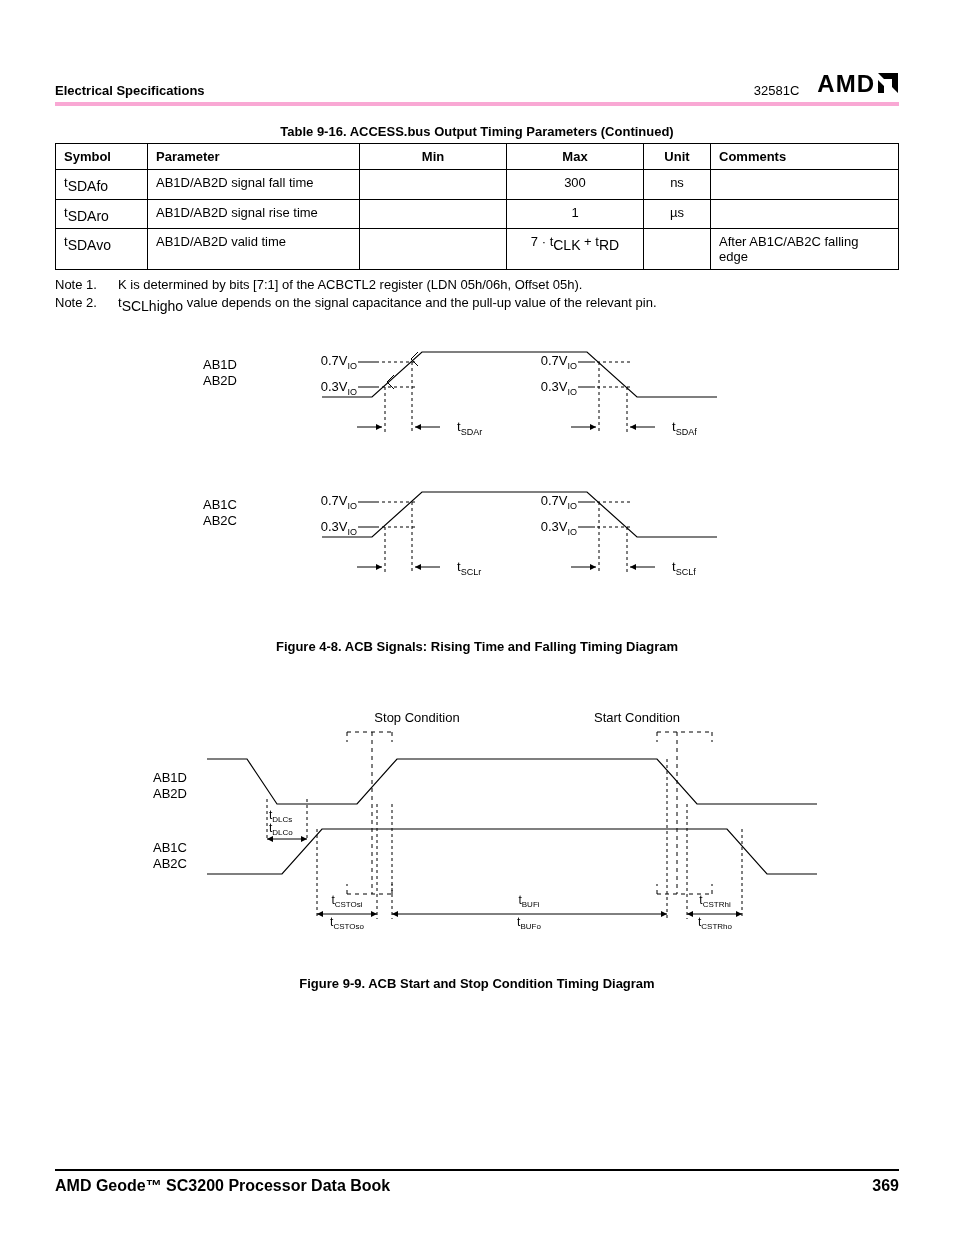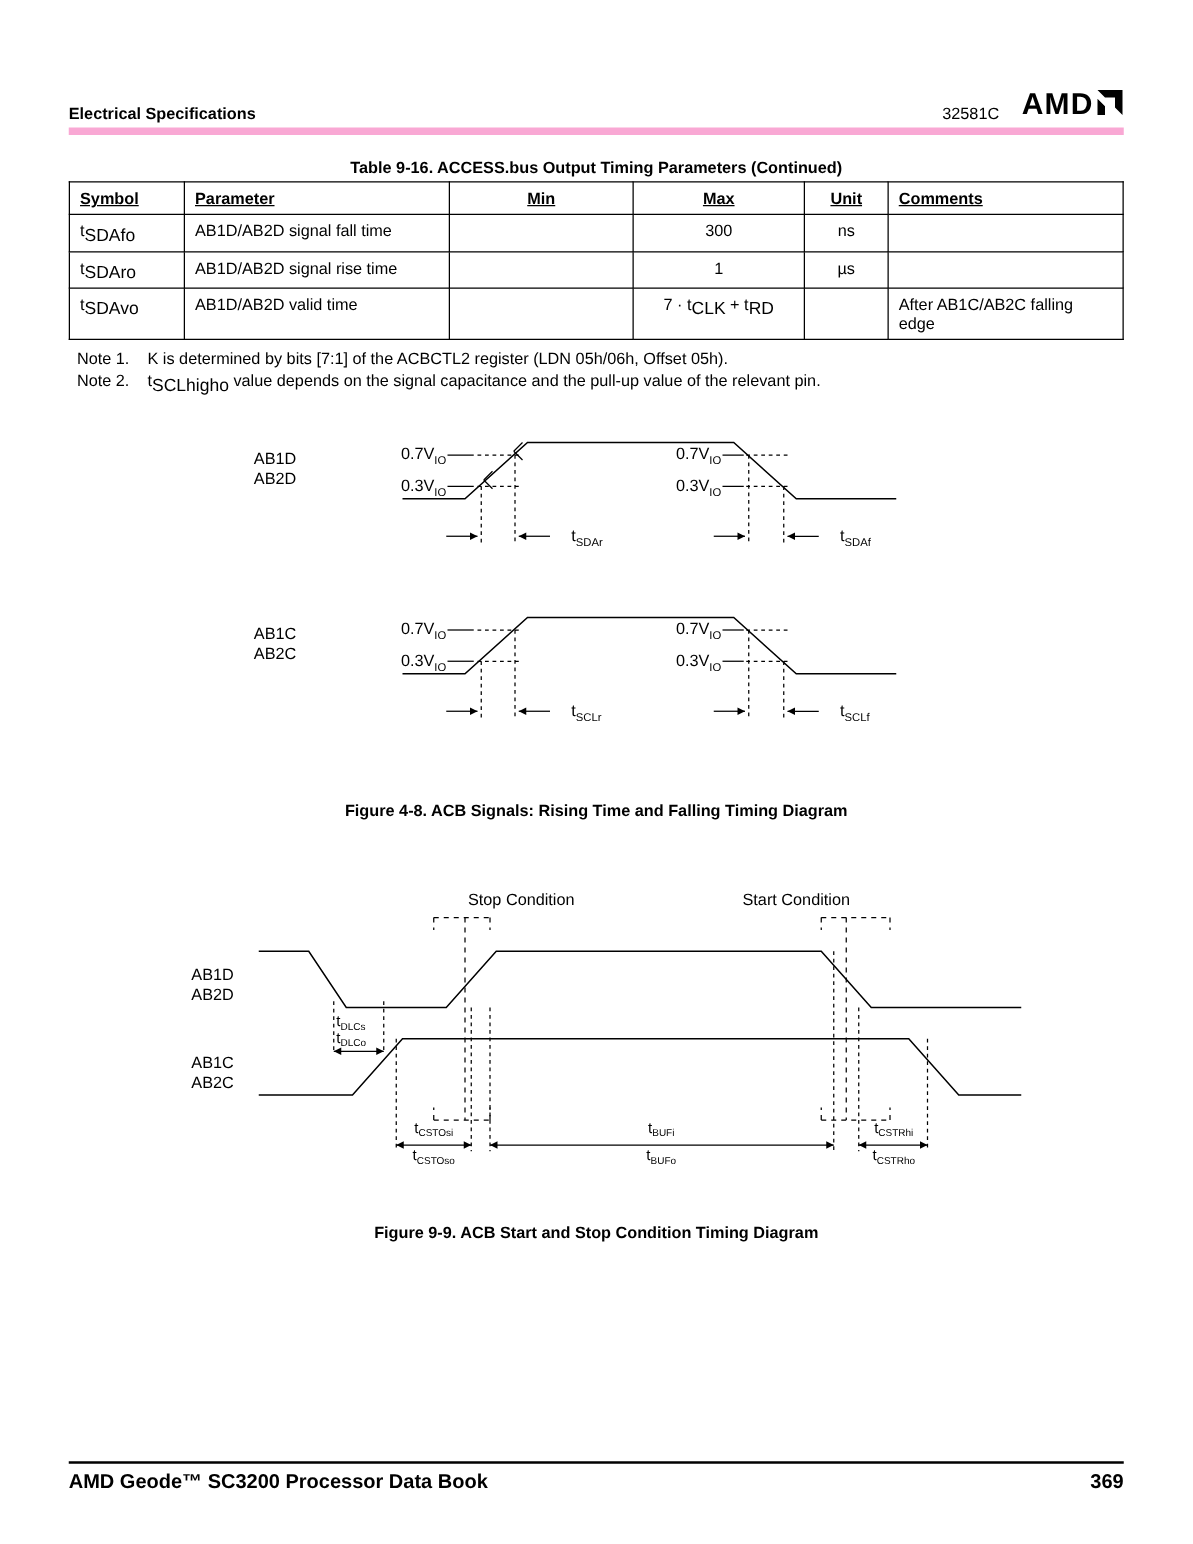--- a/index.html
+++ b/index.html
@@ -14,21 +14,21 @@
     width: 954px;
     height: 1235px;
     box-sizing: border-box;
     padding: 70px 55px 40px 55px;
     position: relative;
   }
   .header {
     display: flex;
     justify-content: space-between;
     align-items: flex-end;
-    border-bottom: 6px solid #f9a8d4;
+    border-bottom: 4px solid #f9a8d4;
     padding-bottom: 4px;
     margin-bottom: 18px;
   }
   .header-left {
     font-weight: bold;
     font-size: 13px;
   }
   .header-right {
     display: flex;
     align-items: flex-end;
@@ -56,33 +56,31 @@
   }
   table.data th, table.data td {
     border: 1px solid #000;
     padding: 5px 8px;
     font-size: 13px;
     vertical-align: top;
   }
   table.data th {
     font-weight: bold;
     text-align: left;
-    text-decoration: underline;
   }
   table.data th.center, table.data td.center {
     text-align: center;
   }
   .sub {
     font-size: 14px;
     vertical-align: sub;
   }
   .notes {
     font-size: 13px;
     line-height: 1.4;
-    text-align: center;
   }
   .note-row {
     display: flex;
     gap: 8px;
   }
   .note-label {
     flex-shrink: 0;
     width: 55px;
   }
   .figure-caption {

